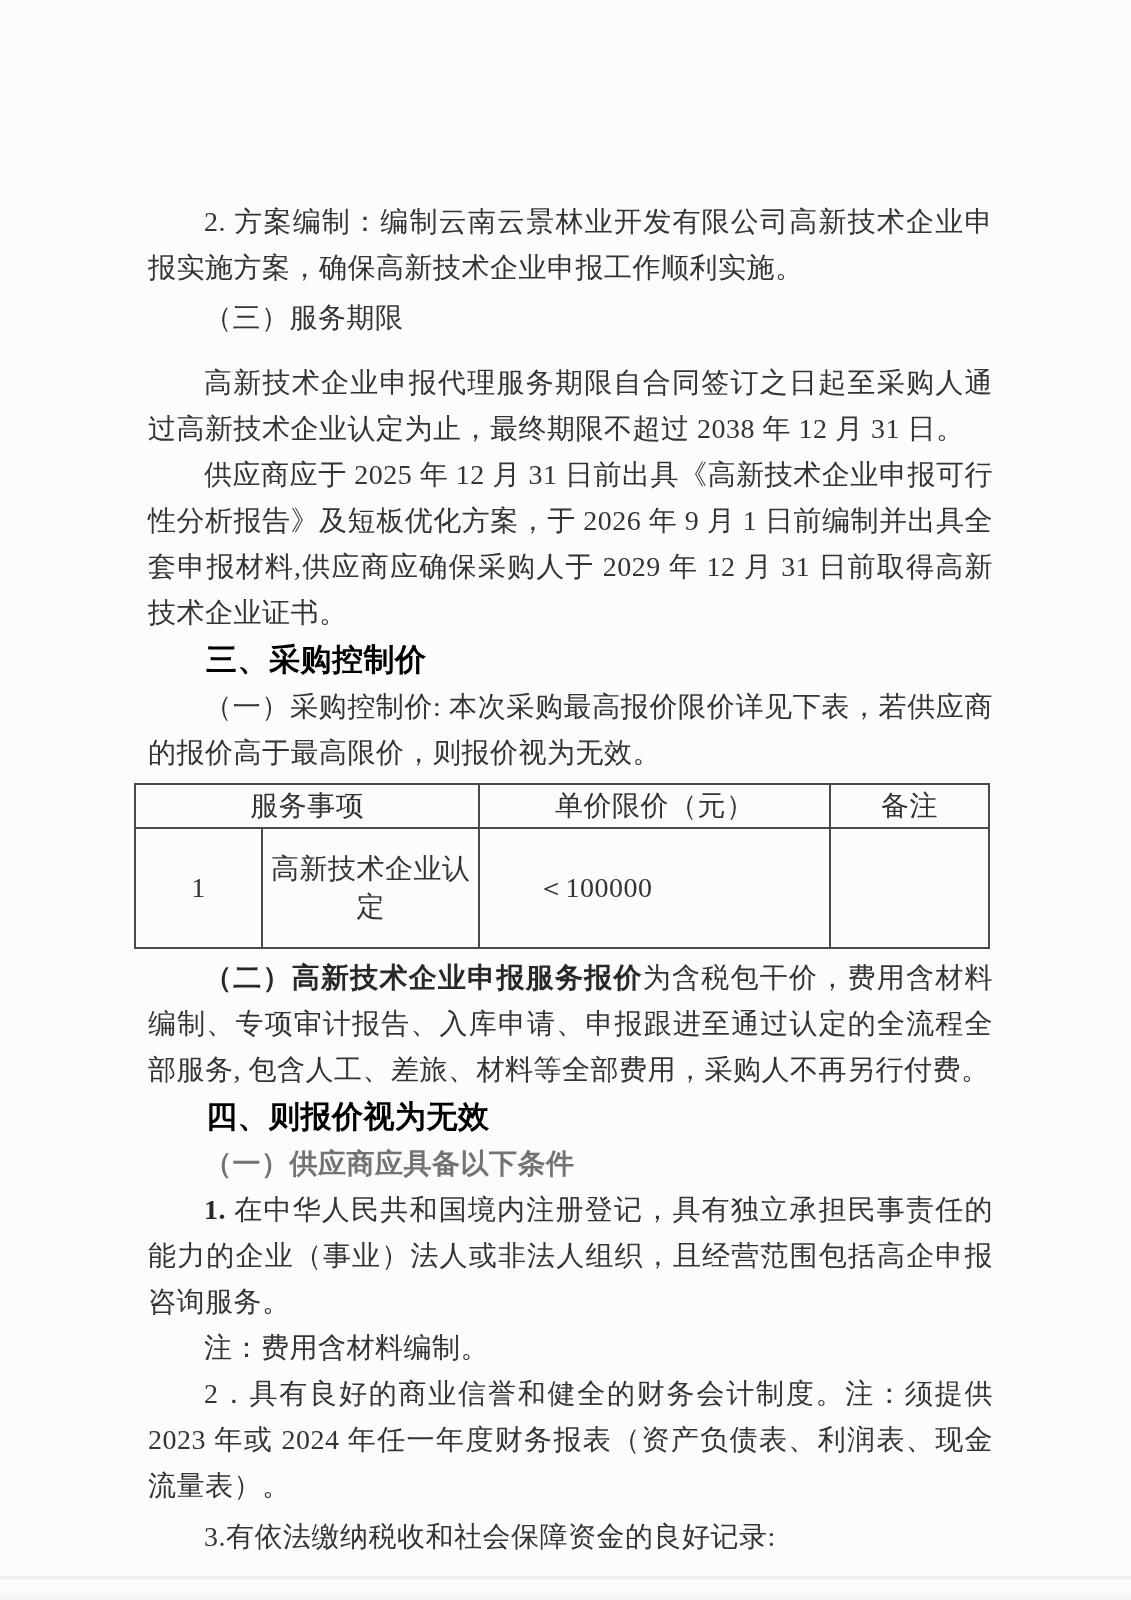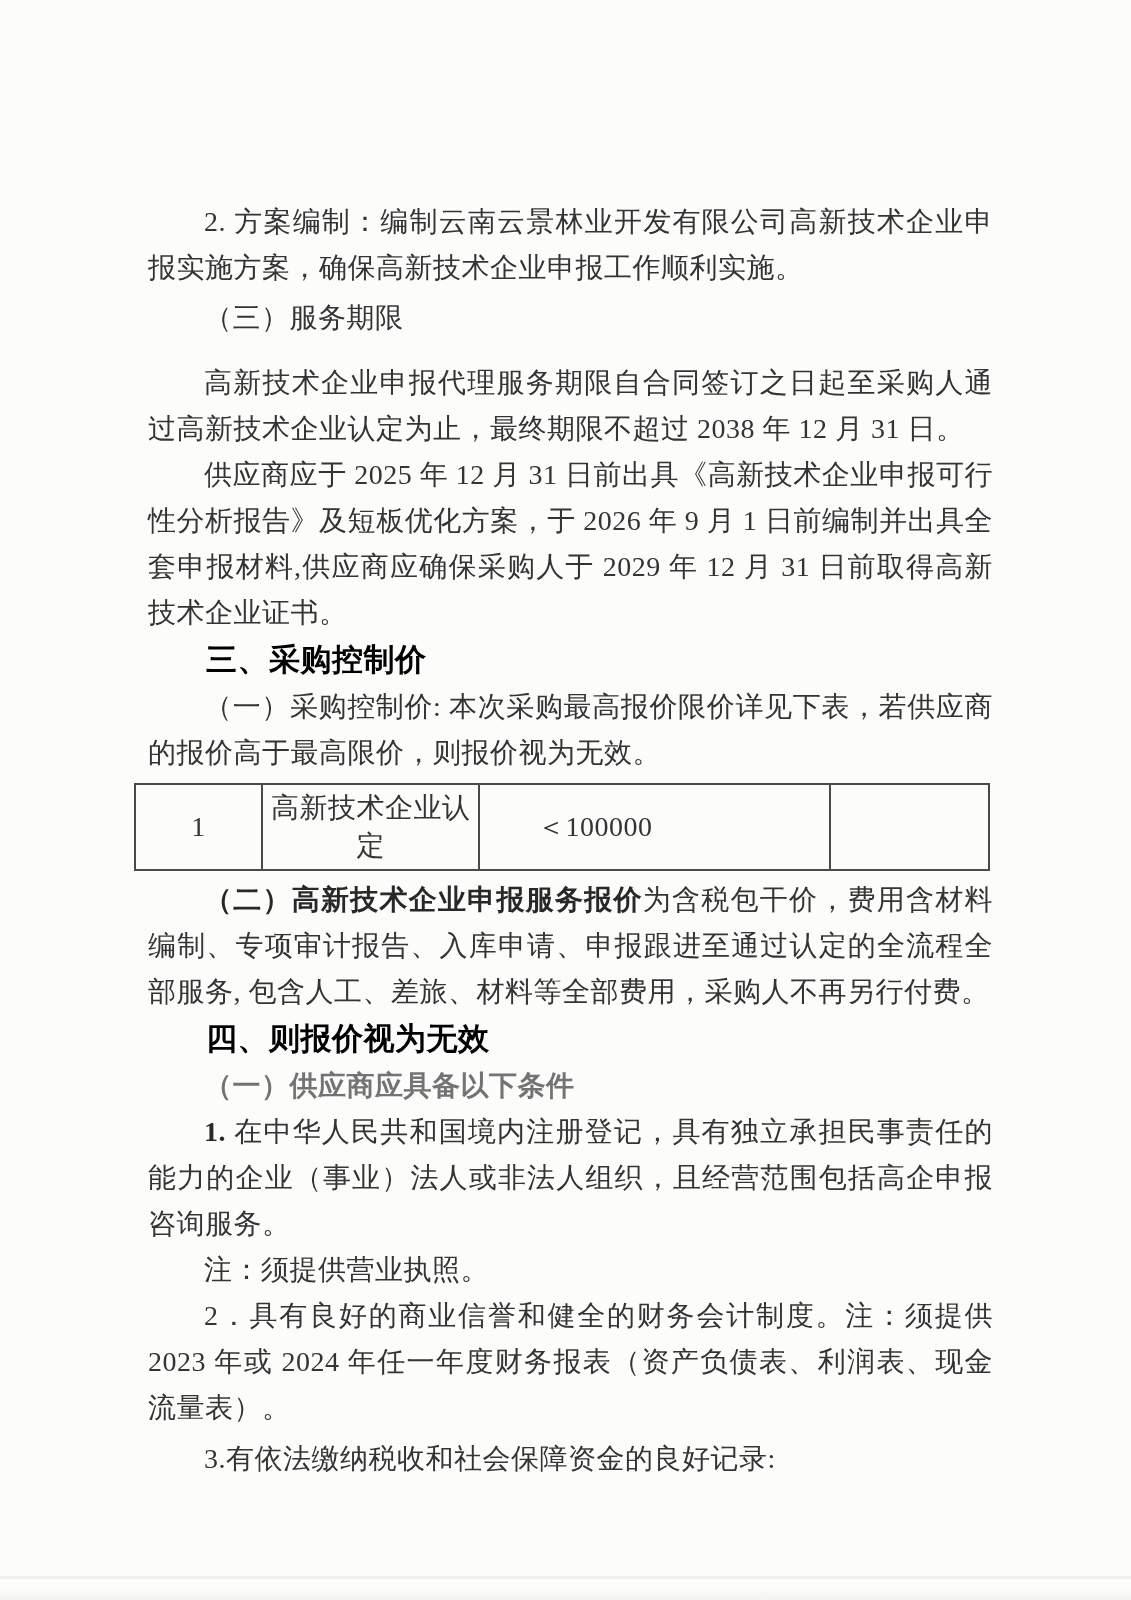--- a/index.html
+++ b/index.html
@@ -43,21 +43,21 @@
     text-align:center;vertical-align:middle;
     padding:0;line-height:38px;
   }
   table.price .hrow td{height:42px;}
   table.price .drow td{height:80px;}
   .col-no{width:126px;}
   .col-item{width:216px;}
   .col-price{width:348px;}
   .col-note{width:158px;}
   .price-val{padding-right:120px !important;}
-  .item-cell{line-height:38px;padding:2px 8px !important;}
+  .item-cell{line-height:38px;padding:19px 8px !important;}
   .scan-line{
     position:absolute;left:0;top:1576px;width:1131px;height:3px;
     background:rgba(0,0,0,0.05);
   }
   .scan-edge{
     position:absolute;left:0;bottom:0;width:1131px;height:12px;
     background:linear-gradient(to bottom, rgba(0,0,0,0.0), rgba(0,0,0,0.03));
   }
 </style>
 </head>
@@ -79,38 +79,43 @@
     <p class="para">（一）采购控制价: 本次采购最高报价限价详见下表，若供应商的报价高于最高限价，则报价视为无效。</p>
 
     <table class="price">
       <colgroup>
         <col class="col-no">
           <col class="col-item">
           <col class="col-price">
           <col class="col-note">
       </colgroup>
       <tbody>
+        <tr class="hrow">
+          <td colspan="2">服务事项</td>
+          <td>单价限价（元）</td>
+          <td>备注</td>
+        </tr>
         <tr class="drow">
           <td>1</td>
           <td class="item-cell">高新技术企业认定</td>
           <td class="price-val">＜100000</td>
           <td></td>
         </tr>
       </tbody>
     </table>
 
     <p class="para mt6"><span class="lead-bold">（二）高新技术企业申报服务报价</span><span>为含税包干价，费用含材料编制、专项审计报告、入库申请、申报跟进至通过认定的全流程全部服务, 包含人工、差旅、材料等全部费用，采购人不再另行付费。</span></p>
 
     <p class="big-head">四、则报价视为无效</p>
 
     <p class="bold-sub">（一）供应商应具备以下条件</p>
 
     <p class="para"><span class="lead-bold">1.</span><span> 在中华人民共和国境内注册登记，具有独立承担民事责任的能力的企业（事业）法人或非法人组织，且经营范围包括高企申报咨询服务。</span></p>
 
-    <p class="para">注：须提供营业执照。</p>
+    <p class="para">注：费用含材料编制。</p>
 
     <p class="para">2．具有良好的商业信誉和健全的财务会计制度。注：须提供 2023 年或 2024 年任一年度财务报表（资产负债表、利润表、现金流量表）。</p>
 
     <p class="para mt5">3.有依法缴纳税收和社会保障资金的良好记录:</p>
 
   </div>
 
   <div class="scan-line"></div>
   <div class="scan-edge"></div>
 </div>

